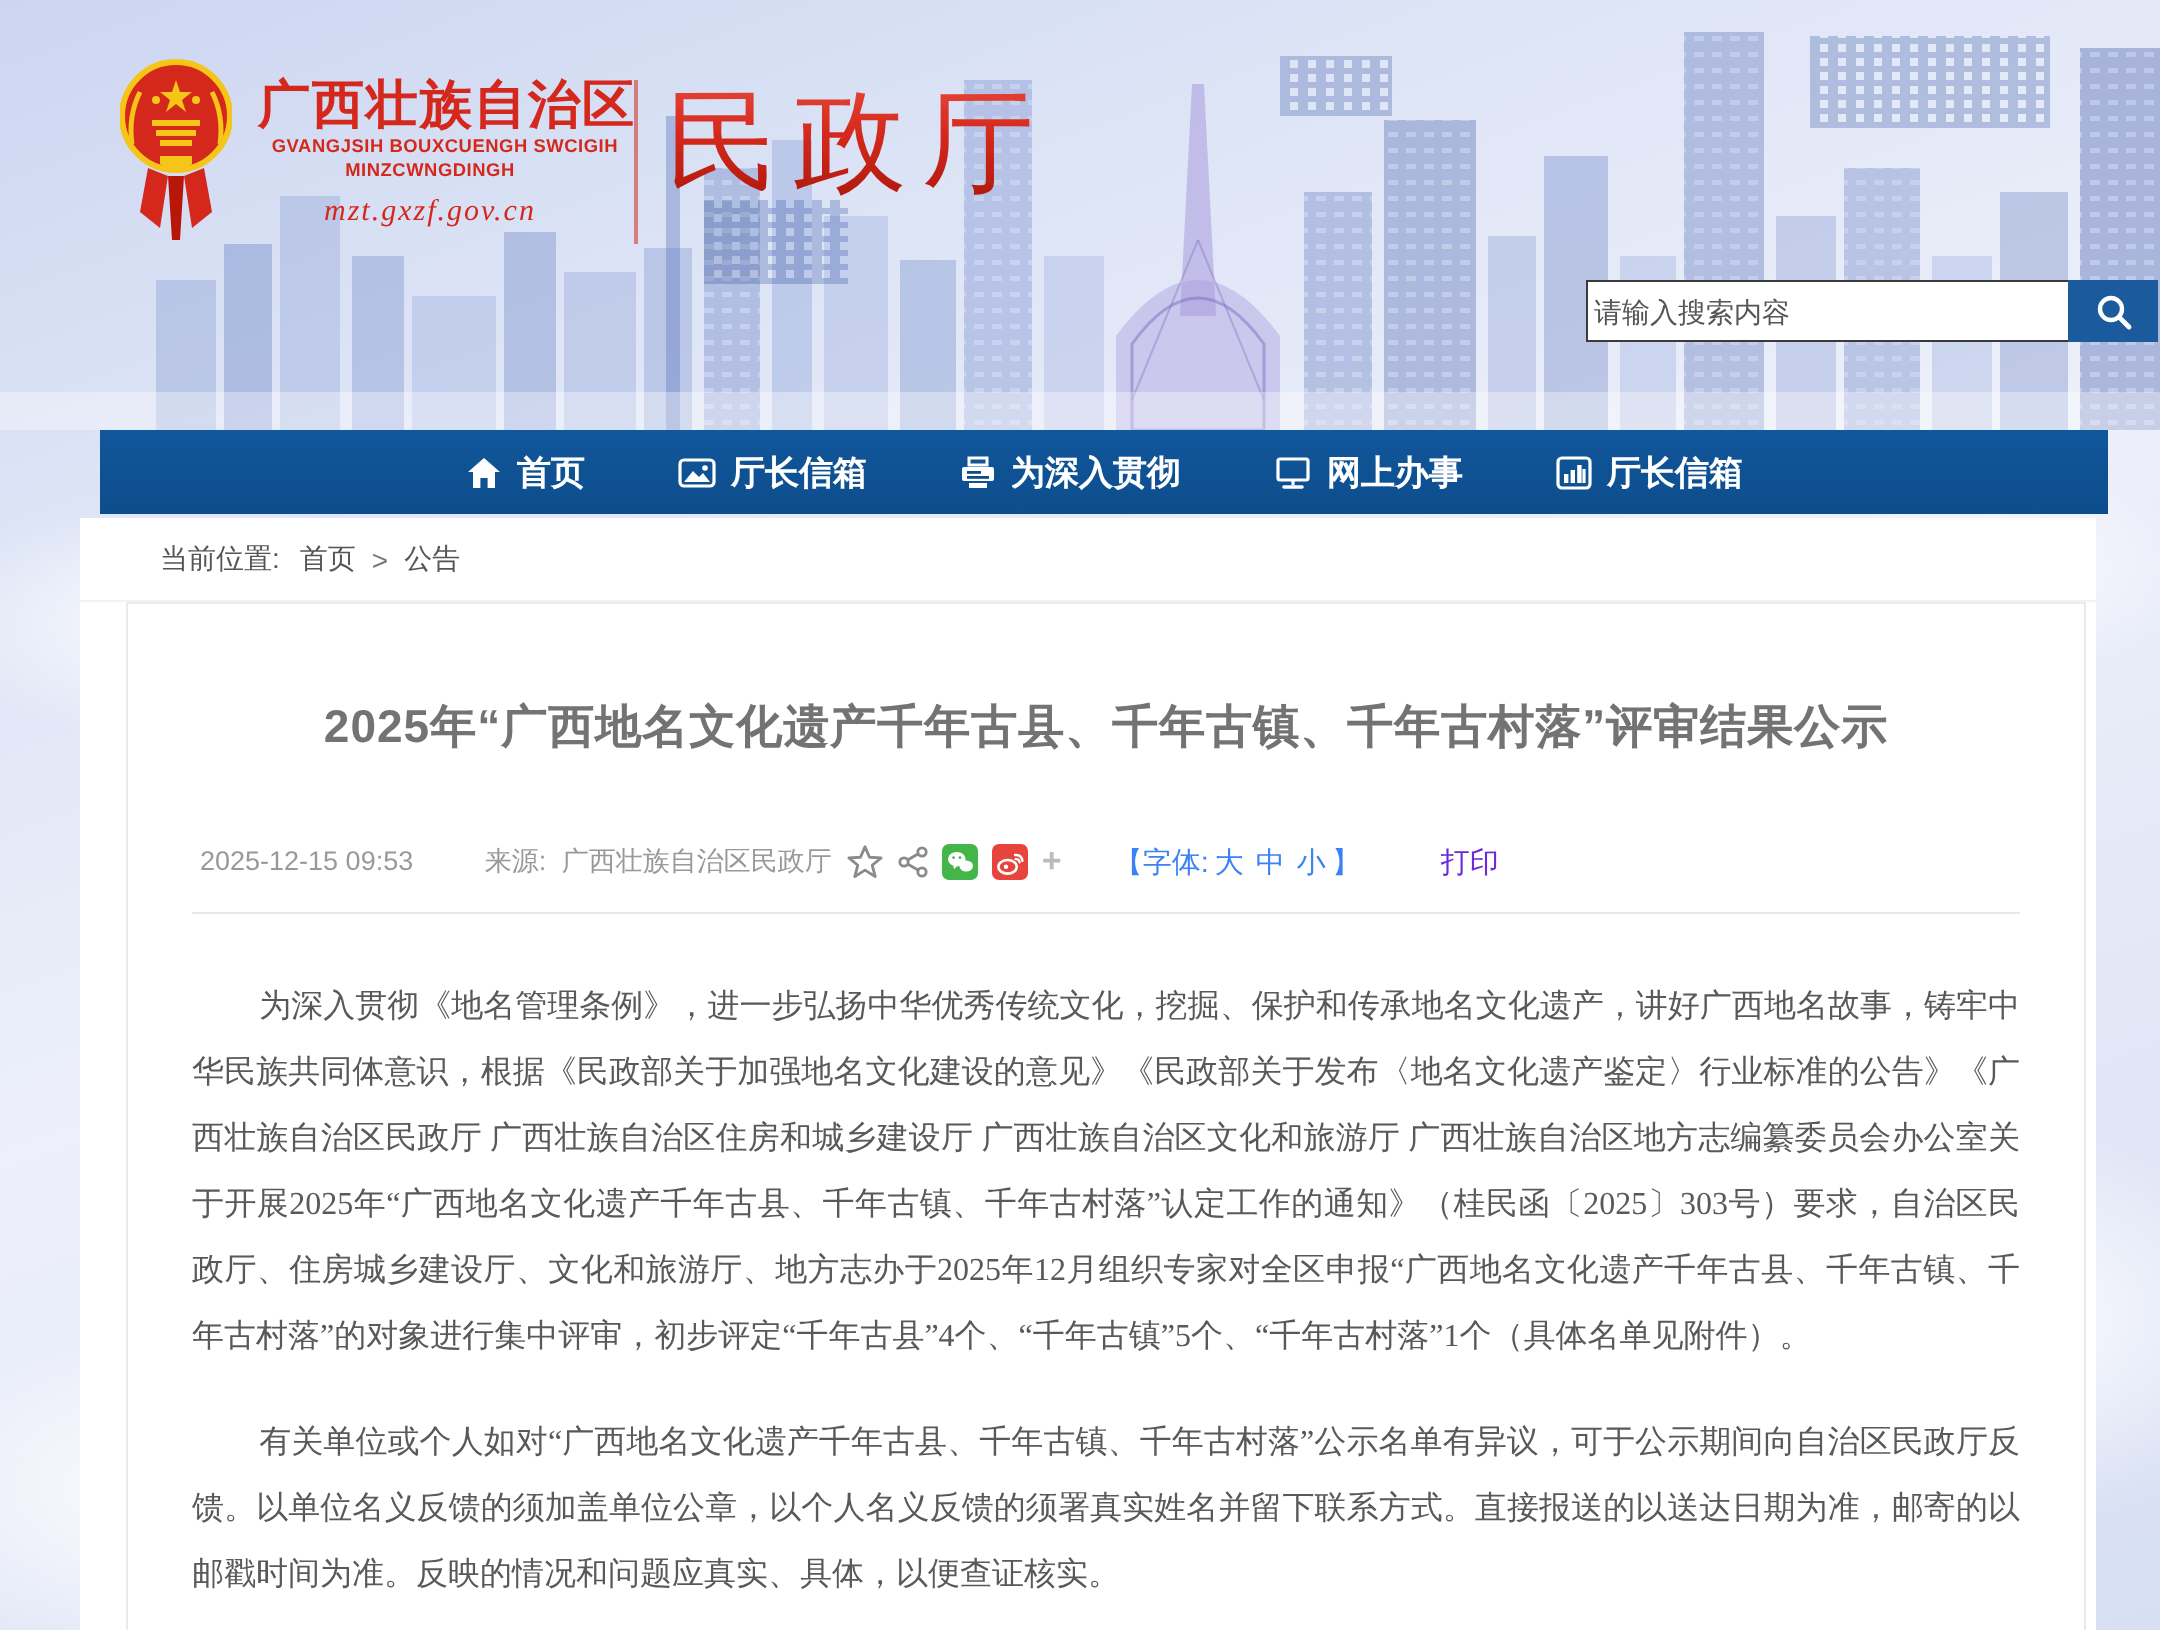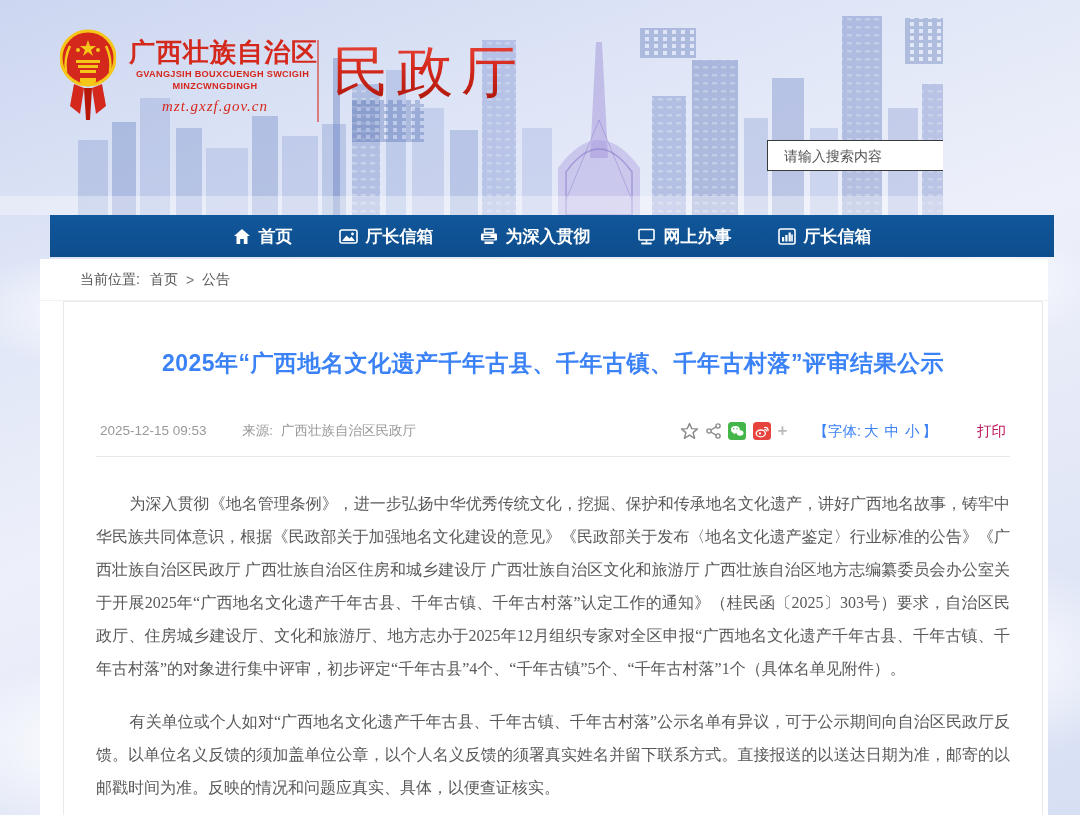--- a/index.html
+++ b/index.html
@@ -13,21 +13,21 @@
   .cloud.c1 { left:-60px; top:660px; width:320px; height:170px;
     background:radial-gradient(ellipse at center, rgba(255,255,255,.95) 0%, rgba(255,255,255,0) 70%); }
   .cloud.c2 { right:-70px; top:560px; width:300px; height:200px;
     background:radial-gradient(ellipse at center, rgba(255,255,255,.9) 0%, rgba(255,255,255,0) 70%); }
   .cloud.c3 { left:-40px; top:250px; width:260px; height:120px;
     background:radial-gradient(ellipse at center, rgba(255,255,255,.8) 0%, rgba(255,255,255,0) 70%); }
   .cloud.c4 { right:-20px; top:230px; width:200px; height:110px;
     background:radial-gradient(ellipse at center, rgba(255,255,255,.7) 0%, rgba(255,255,255,0) 70%); }
 
   
-  .banner { position:relative; width:943px; height:215px; overflow:hidden; }
+  .banner { position:relative; width:1080px; height:215px; overflow:hidden; }
   .skyline { position:absolute; left:0; top:0; width:1080px; height:215px; }
   .dots { position:absolute; opacity:.28; pointer-events:none;
     background-image:
       repeating-linear-gradient(90deg, #2c4f9e 0 5px, transparent 5px 9px),
       repeating-linear-gradient(0deg, #2c4f9e 0 3px, transparent 3px 7px); }
   .dots.d1 { left:352px; top:100px; width:72px; height:42px; }
   .dots.d2 { left:905px; top:18px; width:120px; height:46px; }
   .dots.d3 { left:640px; top:28px; width:56px; height:30px; }
 
   .brand { position:absolute; left:60px; top:26px; display:flex; align-items:flex-start; }
@@ -40,21 +40,21 @@
     font-size:15px; margin-top:6px; letter-spacing:1px; }
   .brand-divider { width:2px; height:82px; background:rgba(213,40,28,.55); margin:14px 14px 0 16px; }
   .dept-name { font-family:"Liberation Serif", serif; font-size:56px; font-weight:400;
     letter-spacing:8px; line-height:92px; white-space:nowrap;
     background:linear-gradient(180deg,#ee5748 0%,#d5281c 45%,#9c1005 100%);
     -webkit-background-clip:text; background-clip:text; color:transparent;
     text-shadow:none; }
 
   .search-bar { position:absolute; left:767px; top:140px; display:flex; height:31px; }
   .search-input { width:241px; height:31px; border:1px solid #3a3a3a; border-right:none;
-    padding:0 16px; font-size:14px; color:#333; outline:none; background:#fff; }
+    padding:0 3px; font-size:14px; color:#333; outline:none; background:#fff;margin-left:26px; }
   .search-input::placeholder { color:#555; }
   .search-btn { width:45px; height:31px; background:#1c5a9e; border:1px solid #1c5a9e;
     display:flex; align-items:center; justify-content:center; cursor:pointer; }
 
   
   .navbar { position:relative; margin-left:50px; width:1004px; height:42px;
     background:linear-gradient(180deg,#11579b 0%,#0d4d8c 100%);
     display:flex; align-items:center; justify-content:center; gap:46px; }
   .nav-item { display:flex; align-items:center; gap:8px; color:#fff; font-size:17px;
     font-weight:bold; cursor:pointer; text-decoration:none; white-space:nowrap; }
@@ -64,33 +64,33 @@
   .content-area { position:relative; margin:2px 32px 0 40px; width:1008px;
     background:#fff; min-height:556px; }
   .breadcrumb { height:42px; display:flex; align-items:center; padding-left:40px;
     font-size:14px; color:#555; border-bottom:1px solid #f2f2f2; }
   .breadcrumb a { color:#555; text-decoration:none; cursor:pointer; }
   .breadcrumb .sep { margin:0 8px; color:#777; }
   .breadcrumb .lbl { margin-right:10px; }
 
   .card { margin-left:23px; width:980px; background:#fff; border:1px solid #eaeaea;
     border-bottom:none; padding:34px 32px 40px 32px; min-height:514px; }
-  .article-title { text-align:center; font-size:23px; font-weight:bold; color:#3b82f6;
+  .article-title { text-align:center; font-size:23px; font-weight:bold; color:#737373;
     letter-spacing:.5px; margin:12px 0 42px 0; font-family:"Liberation Sans", sans-serif; }
-  .meta-row { display:flex; justify-content:space-between; align-items:center;
+  .meta-row { display:flex; justify-content:flex-start; align-items:center;
     padding:0 4px; font-size:13.5px; color:#999; }
   .meta-left .src-lbl { margin-left:32px; }
   .meta-left .src { margin-left:4px; }
   .meta-right { display:flex; align-items:center; }
   .meta-right .ic { display:flex; align-items:center; margin-left:7px; cursor:pointer; }
   .plus-ic { color:#bbb; font-size:17px; font-weight:bold; margin-left:7px; cursor:pointer; }
   .font-widget { color:#3b82f6; font-size:14.5px; margin-left:26px; white-space:nowrap; }
   .font-widget span { cursor:default; }
   .font-widget .fs { cursor:pointer; margin:0 3px; }
-  .print-label { color:#be185d; font-size:14.5px; margin-left:40px; cursor:pointer; }
+  .print-label { color:#6d28d9; font-size:14.5px; margin-left:40px; cursor:pointer; }
 
   .divider { border:none; border-top:1px solid #e8e8e8; margin:15px 0 30px 0; }
 
   .para { font-family:"Liberation Serif", serif; font-size:16px; color:#595959;
     line-height:33px; text-align:justify; text-indent:2.1em; margin-bottom:20px; }
 </style>
 </head>
 <body>
 
 <div class="cloud c1"></div>

